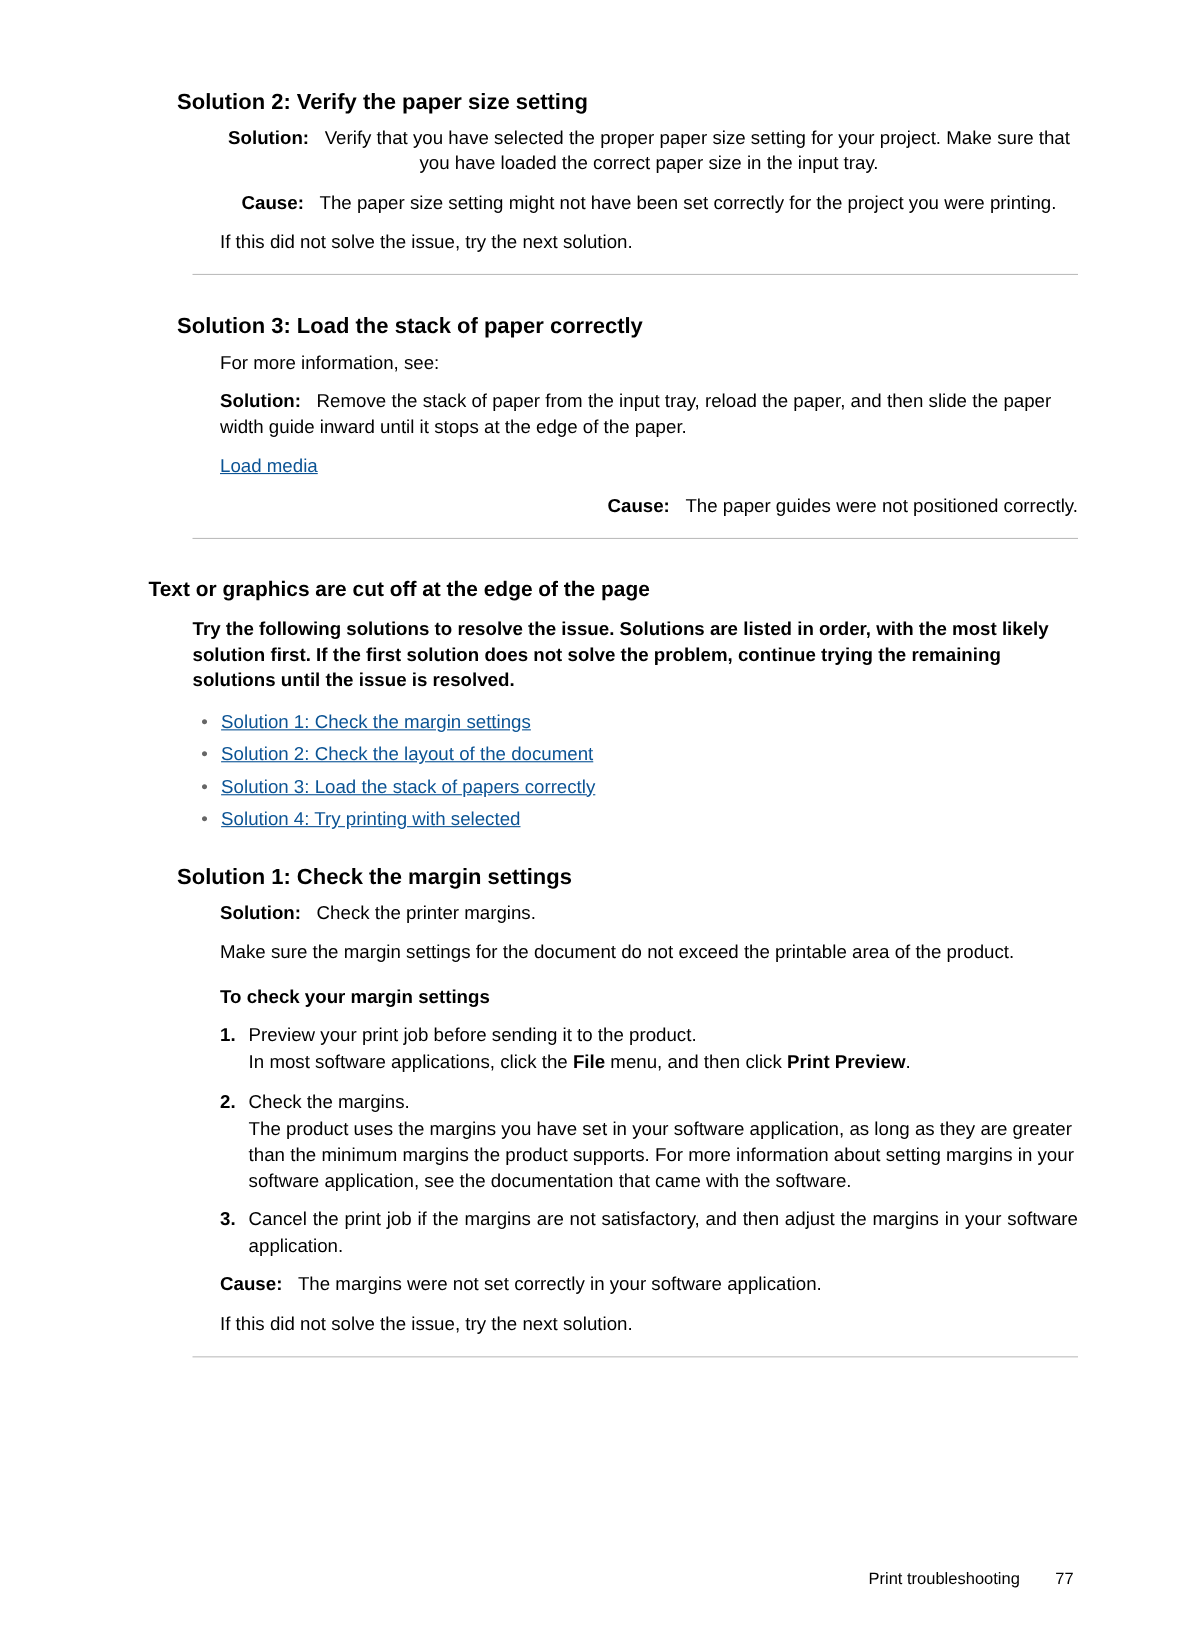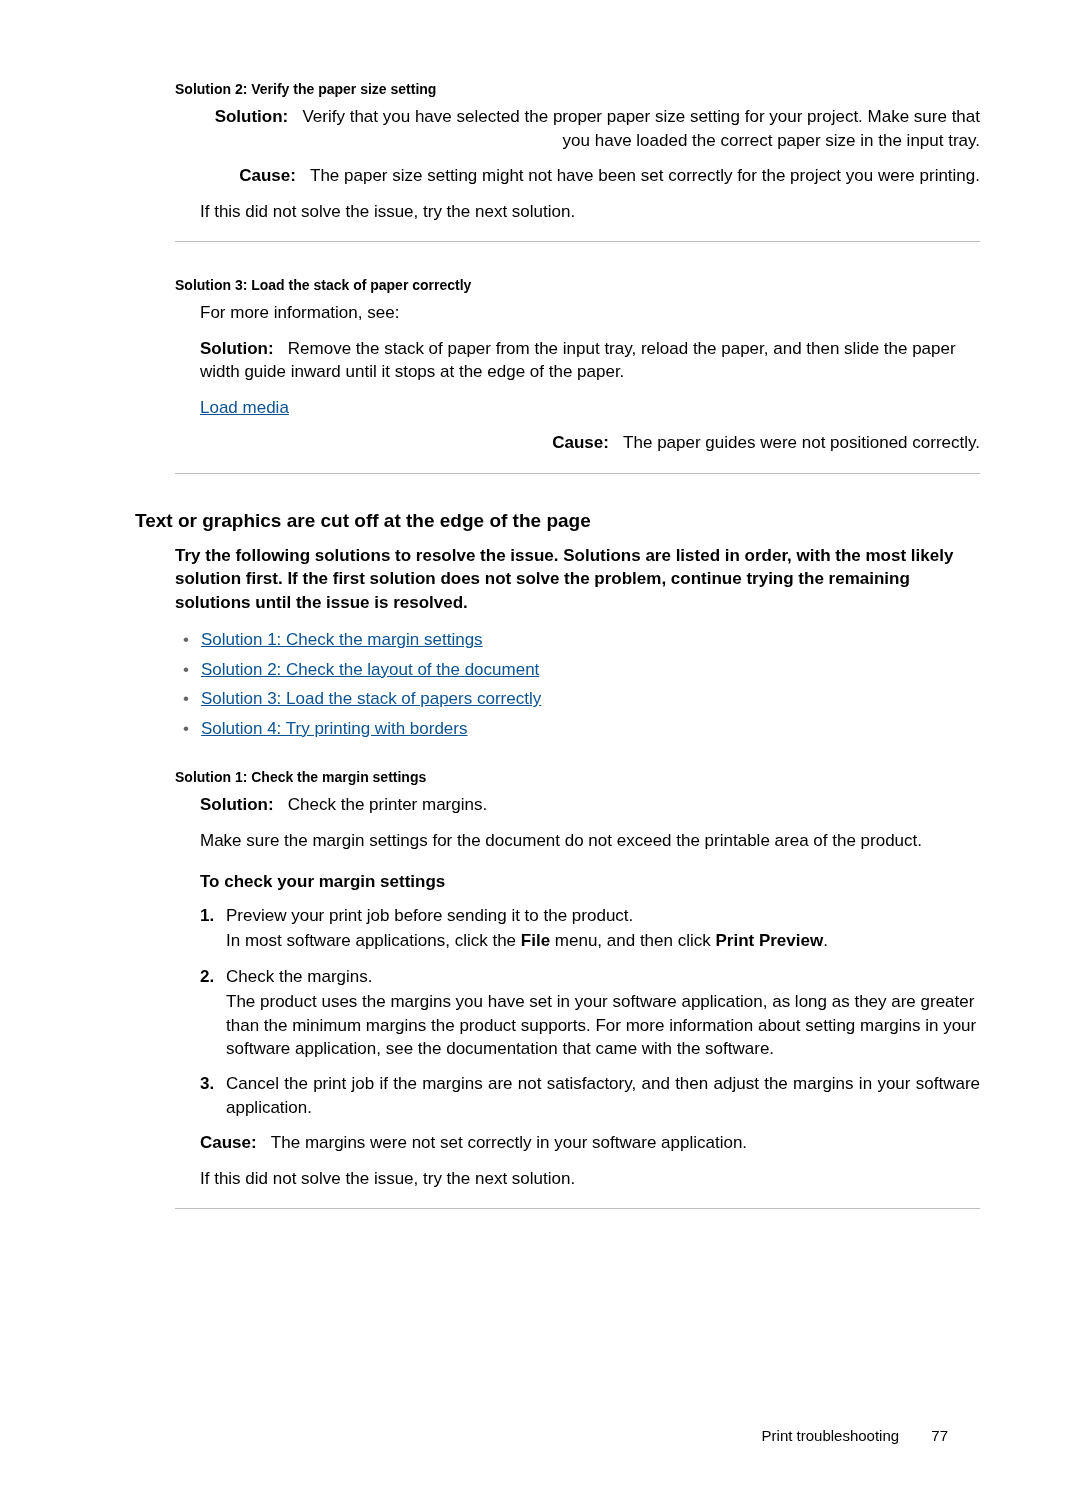--- a/index.html
+++ b/index.html
@@ -10,22 +10,22 @@
       color: #000;
       background: #fff;
       width: 1080px;
       height: 1495px;
       padding: 80px 100px 50px 135px;
       position: relative;
     }
     .page { width: 100%; }
     .sol-heading {
       font-weight: bold;
-      font-size: 14px;
-      margin-left: 40px;
+      font-size: 20px;
+      margin-left: 26px;
       margin-bottom: 6px;
     }
     .sol-body { margin-left: 65px; }
     .para { margin-bottom: 12px; text-align: justify; }
     .para:last-child { margin-bottom: 0; }
     .bold { font-weight: bold; }
     .link {
       color: #0B5394;
     }
     hr.sep {
@@ -78,38 +78,38 @@
     }
     .ol-steps > li::before {
       content: counter(step) ".";
       position: absolute;
       left: 0;
       font-weight: bold;
     }
     .footer {
       position: absolute;
       bottom: 48px;
-      right: 132px;
+      right: 104px;
       font-size: 15px;
     }
     .footer .pn { margin-left: 28px; }
     .step-inner { }
     .step-inner > div { margin-bottom: 2px; }
   </style>
 </head>
 <body>
 
 <div class="page">
 
   <div class="sol-heading">Solution 2: Verify the paper size setting</div>
   <div class="sol-body">
-    <div class="para" style="text-align:right;">
+    <div class="para" style="text-align:center;">
       <span class="bold">Solution:</span>&nbsp;&nbsp;&nbsp;<span>Verify that you have selected the proper paper size setting for your project. Make sure that you have loaded the correct paper size in the input tray.</span>
     </div>
-    <div class="para" style="text-align:right;">
+    <div class="para" style="text-align:center;">
       <span class="bold">Cause:</span>&nbsp;&nbsp;&nbsp;<span>The paper size setting might not have been set correctly for the project you were printing.</span>
     </div>
     <div class="para">If this did not solve the issue, try the next solution.</div>
   </div>
 
   <hr class="sep">
 
   <div class="sol-heading">Solution 3: Load the stack of paper correctly</div>
   <div class="sol-body">
     <div class="para">For more information, see:</div>
@@ -126,21 +126,21 @@
 
   <hr class="sep">
 
   <div class="section-head">Text or graphics are cut off at the edge of the page</div>
   <div class="intro">Try the following solutions to resolve the issue. Solutions are listed in order, with the most likely solution first. If the first solution does not solve the problem, continue trying the remaining solutions until the issue is resolved.</div>
 
   <ul class="toc">
     <li><a href="#" class="link">Solution 1: Check the margin settings</a></li>
     <li><a href="#" class="link">Solution 2: Check the layout of the document</a></li>
     <li><a href="#" class="link">Solution 3: Load the stack of papers correctly</a></li>
-    <li><a href="#" class="link">Solution 4: Try printing with borders</a></li>
+    <li><a href="#" class="link">Solution 4: Try printing with selected</a></li>
   </ul>
 
   <div class="sol-heading">Solution 1: Check the margin settings</div>
   <div class="sol-body">
     <div class="para">
       <span class="bold">Solution:</span>&nbsp;&nbsp;&nbsp;<span>Check the printer margins.</span>
     </div>
     <div class="para">Make sure the margin settings for the document do not exceed the printable area of the product.</div>
 
     <div class="sub-head" style="margin-top:18px;">To check your margin settings</div>

